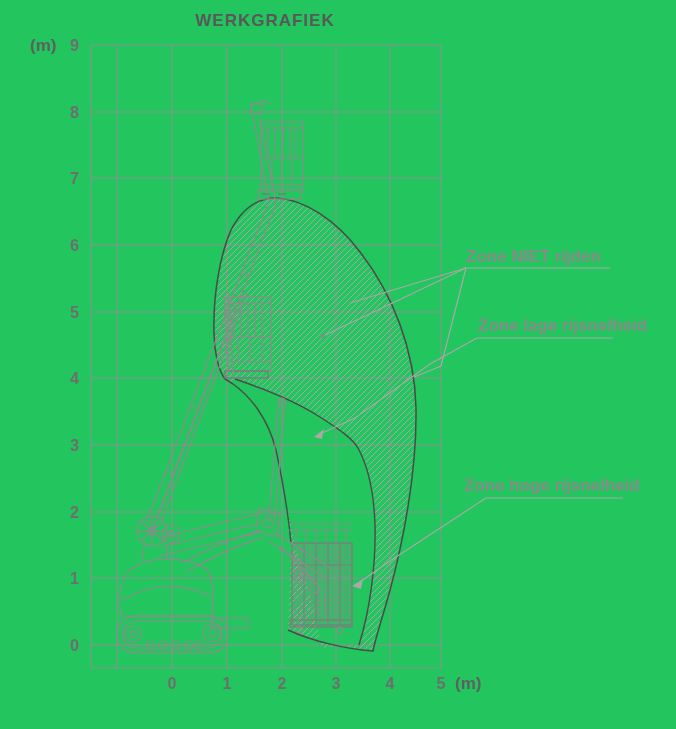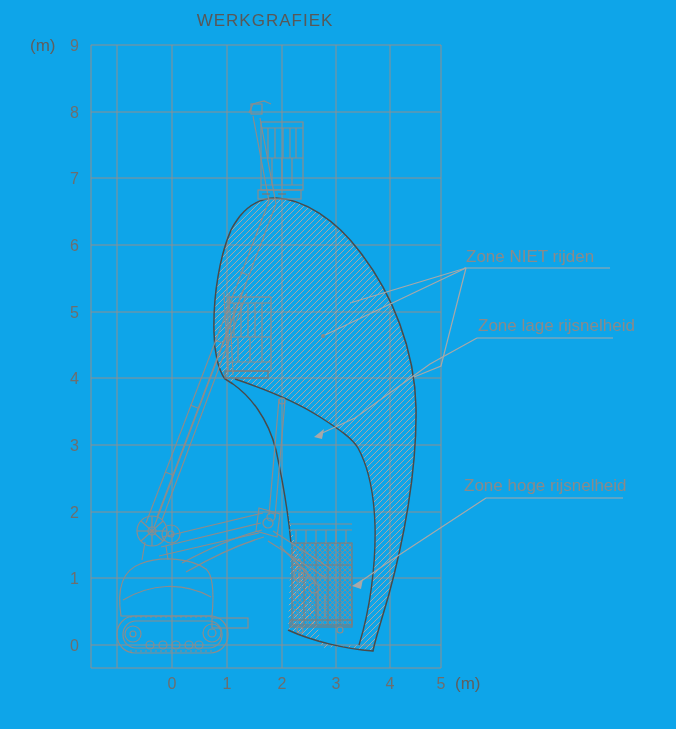--- a/index.html
+++ b/index.html
@@ -1,17 +1,17 @@
 <!DOCTYPE html>
 <html><head>
 <meta charset="utf-8">
 <style>
   html,body{margin:0;padding:0;background:#ffffff;}
-  .stage{position:relative;width:676px;height:729px;background:#0ea5e9;overflow:hidden;
-         font-family:"Liberation Sans", sans-serif;}
+  .stage{position:relative;width:676px;height:729px;background:#22c55e;overflow:hidden;
+         font-family:"Liberation Sans", sans-serif;font-weight:bold;}
   svg text{font-family:"Liberation Sans", sans-serif;}
   .tick{fill:#6e6e6e;font-size:16px;}
   .unit{fill:#5f5f5f;font-size:17px;}
   .ttl{fill:#585858;font-size:17px;letter-spacing:1px;}
   .zlabel{fill:#8a8a8a;font-size:17px;}
 </style>
 </head>
 <body>
 
 <div class="stage">

